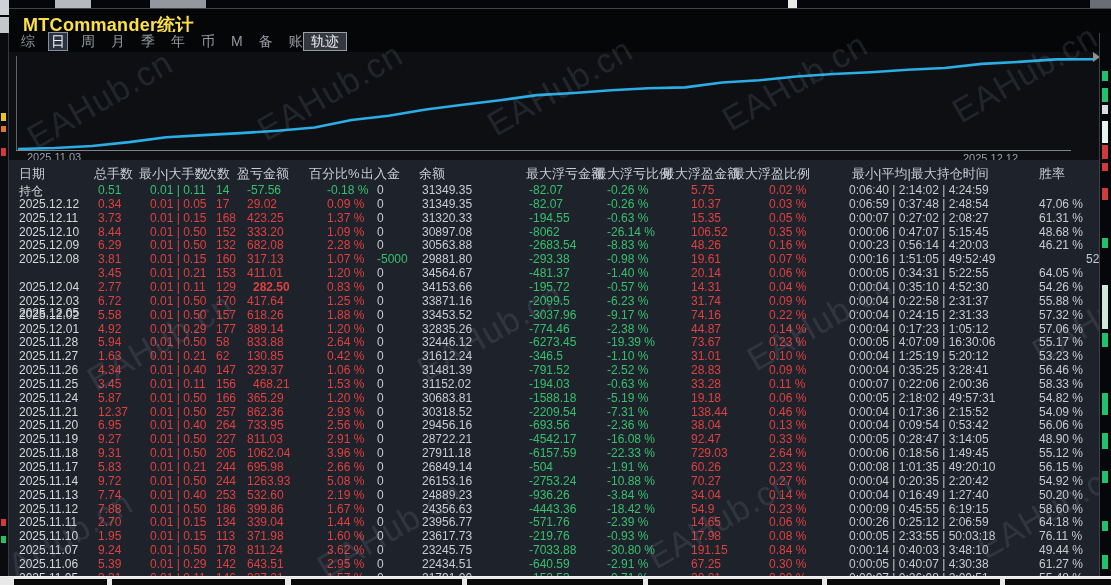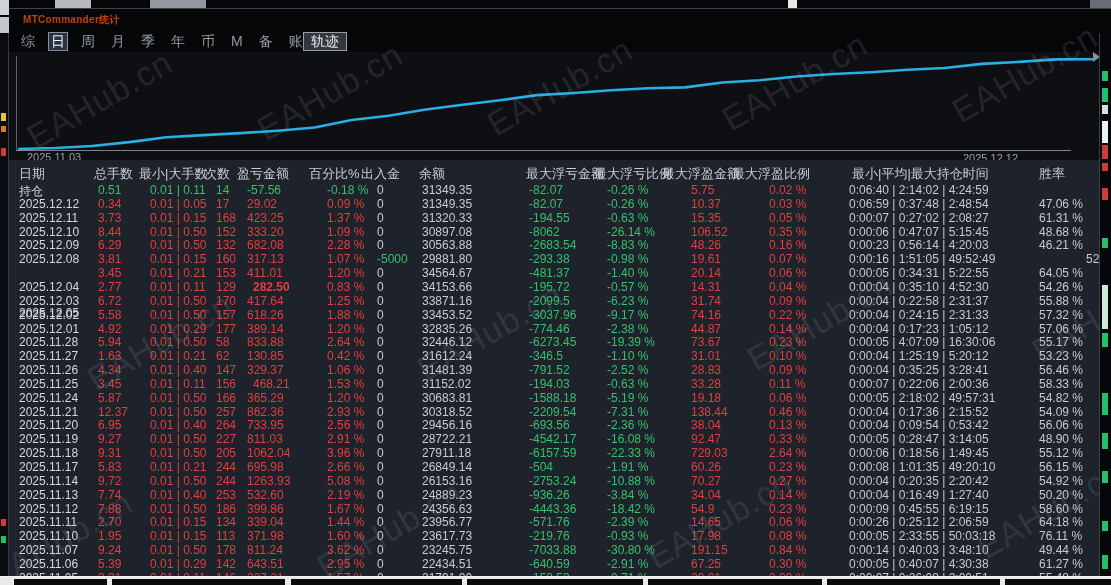--- a/index.html
+++ b/index.html
@@ -2,21 +2,21 @@
 <html><head>
 <meta charset="utf-8">
 <style>
   html,body{margin:0;padding:0;background:#000;}
   .screen{position:relative;width:1111px;height:585px;background:#04060a;overflow:hidden;
           font-family:"Liberation Sans",sans-serif;}
   
   .frag{position:absolute;}
   
   .titlebar{position:absolute;left:9px;top:8px;right:0;height:24px;background:#050608;border-top:1px solid #3f444b;}
-  .app-title{position:absolute;left:14px;top:4px;color:#c2410c;font-size:10px;font-weight:bold;letter-spacing:.3px;}
+  .app-title{position:absolute;left:14px;top:4px;color:#fde047;font-size:18px;font-weight:bold;letter-spacing:.3px;}
   .site-link{position:absolute;right:8px;top:4px;color:#a9c9e9;font-size:13px;margin-top:21px;}
   
   .menubar{position:absolute;left:9px;top:32px;right:11px;height:20px;background:#050608;}
   .menus{position:absolute;left:9px;top:0;display:flex;gap:10px;}
   .mi{color:#9299a1;font-size:14px;line-height:19px;padding:0 3px;cursor:default;}
   .mi.active{color:#eef1f5;background:#2c3340;border:1px solid #8a9098;line-height:17px;padding:0 2px;}
   .track-btn{position:absolute;left:294px;top:0;background:#33373d;border:1px solid #9aa0a6;color:#e6eaee;
              font-size:14px;line-height:17px;padding:0 7px;}
   
   .chart{position:absolute;left:9px;top:52px;width:1091px;height:108px;background:#0d0f13;}

